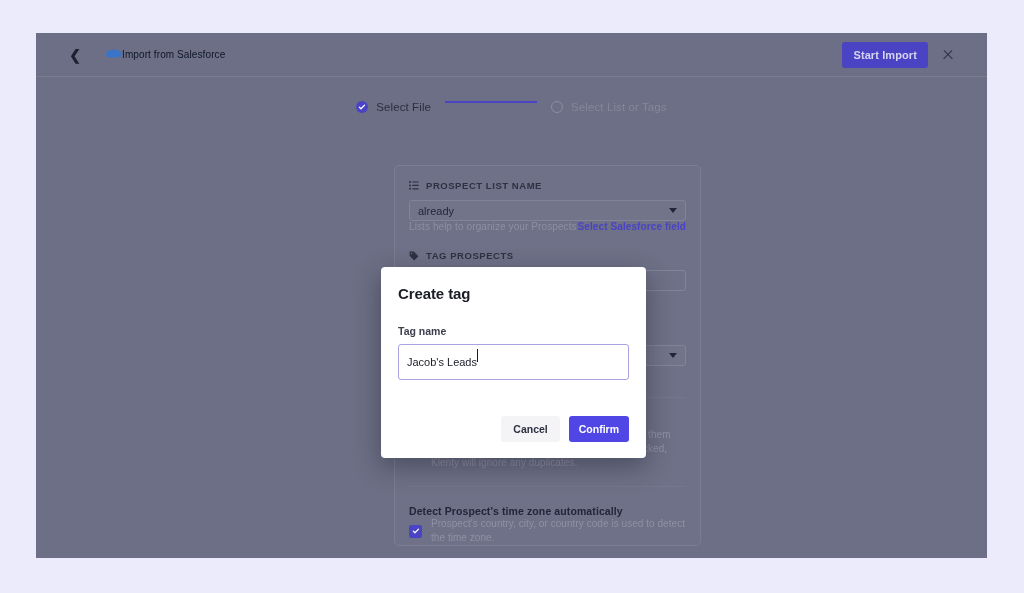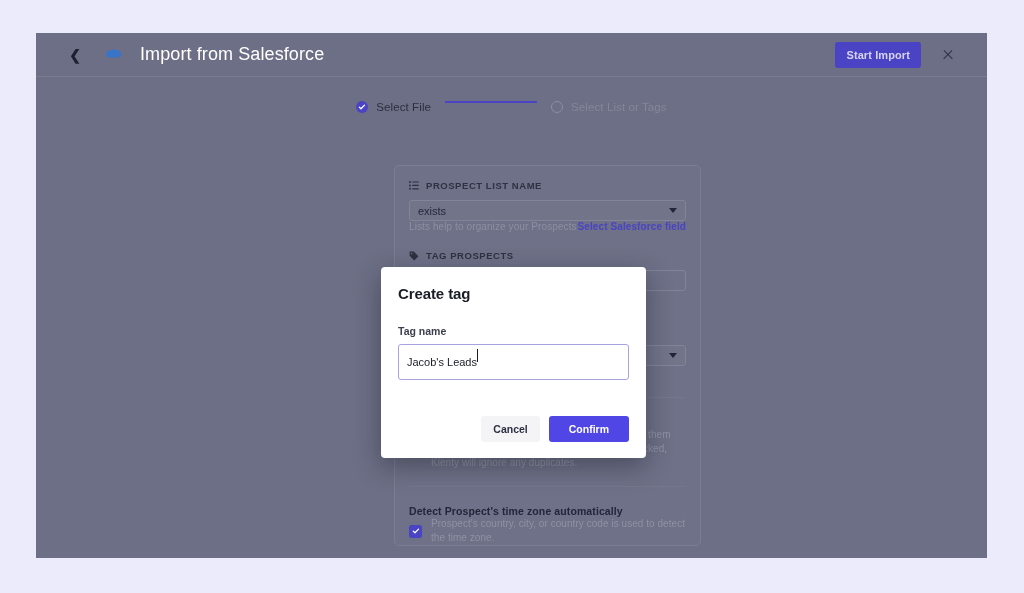--- a/index.html
+++ b/index.html
@@ -49,30 +49,30 @@
     line-height: 1;
   }
   .sf-cloud {
     margin-left: 21px;
     width: 17px;
     height: 13px;
     display: flex;
     align-items: center;
   }
   .title-text {
-    margin-left: 18px;
-    font-size: 18px;
-    color: #ffffff;
+    margin-left: 0;
+    font-size: 10px;
+    color: #0f172a;
     letter-spacing: .1px;
   }
   .titlebar-right {
     margin-left: auto;
     display: flex;
     align-items: center;
-    gap: 20px;
+    gap: 13px;
   }
   .start-import-btn {
     background: #4a43c4;
     color: #d6d4f2;
     border: none;
     font-family: "Liberation Sans", sans-serif;
     font-size: 11px;
     font-weight: bold;
     padding: 7px 11px;
     border-radius: 3px;
@@ -341,21 +341,21 @@
     cursor: pointer;
   }
   .btn-confirm {
     background: #4f46e5;
     border: none;
     border-radius: 3px;
     font-family: "Liberation Sans", sans-serif;
     font-size: 10.5px;
     font-weight: bold;
     color: #ffffff;
-    padding: 7px 20px;
+    padding: 7px 10px;
     cursor: pointer;
   }
 </style>
 </head>
 <body>
 
 <div class="app-window">
 
   <div class="titlebar">
     <div class="back-chevron">❮</div>
@@ -407,21 +407,21 @@
                   <rect x="3.2" y="3.8" width="6.6" height="1.2" rx=".6"></rect>
                 <circle cx="1" cy="7.8" r="1"></circle>
                   <rect x="3.2" y="7.2" width="6.6" height="1.2" rx=".6"></rect>
               </g>
             </svg>
           </span>
           <span>PROSPECT LIST NAME</span>
         </div>
 
         <div class="select-box">
-          <span class="val">exists</span>
+          <span class="val">already</span>
           <span class="caret"></span>
         </div>
 
         <div class="helper-row">
           <span class="helper-text">Lists help to organize your Prospects</span>
           <span class="link-text">Select Salesforce field</span>
         </div>
 
         <div class="tag-section">
           <div class="section-head">

